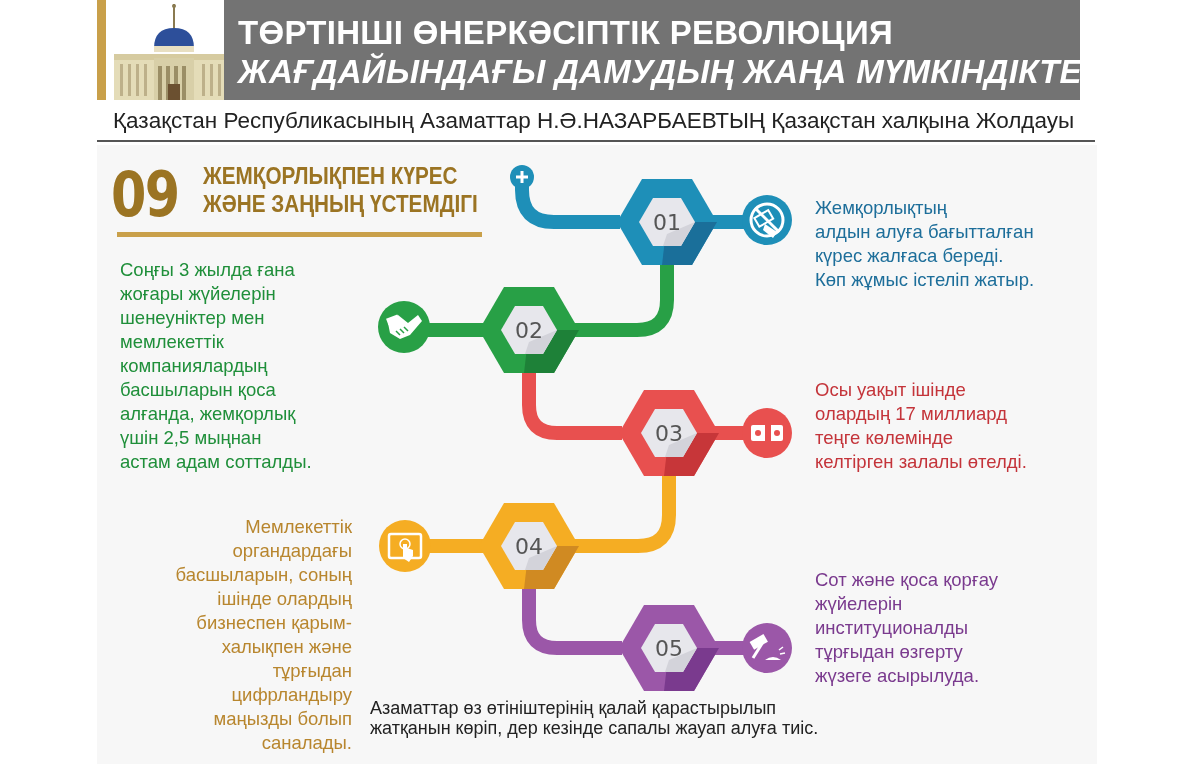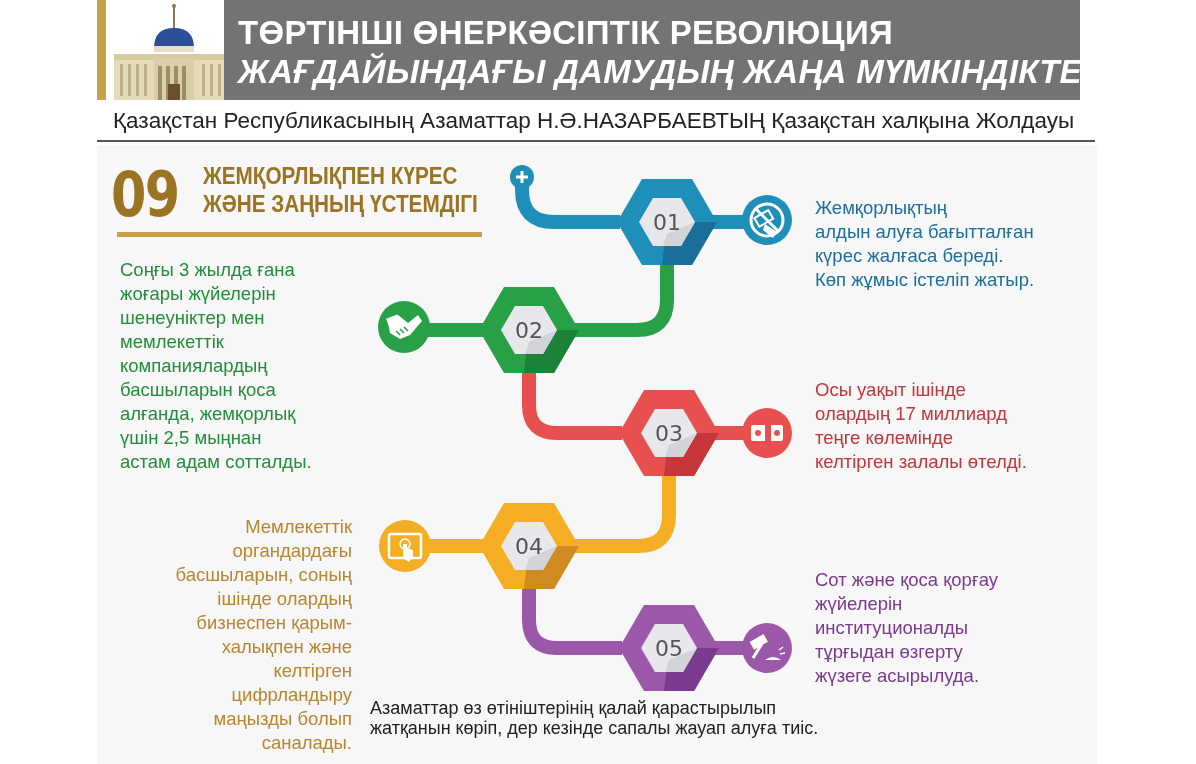--- a/index.html
+++ b/index.html
@@ -212,21 +212,21 @@
   <div>келтірген залалы өтелді.</div>
 </div>
 
 <div class="txt t4">
   <div><b>Мемлекеттік</b></div>
   <div><b>органдардағы</b></div>
   <div><b>басшыларын</b><span>, соның</span></div>
   <div>ішінде олардың</div>
   <div>бизнеспен қарым-</div>
   <div>халықпен және</div>
-  <div>келтірген</div>
+  <div>тұрғыдан</div>
   <div><b>цифрландыру</b></div>
   <div>маңызды болып</div>
   <div>саналады.</div>
 </div>
 
 <div class="txt t5">
   <div>Сот және қоса қорғау</div>
   <div>жүйелерін</div>
   <div><b>институционалды</b></div>
   <div><b>тұрғыдан өзгерту</b></div>

